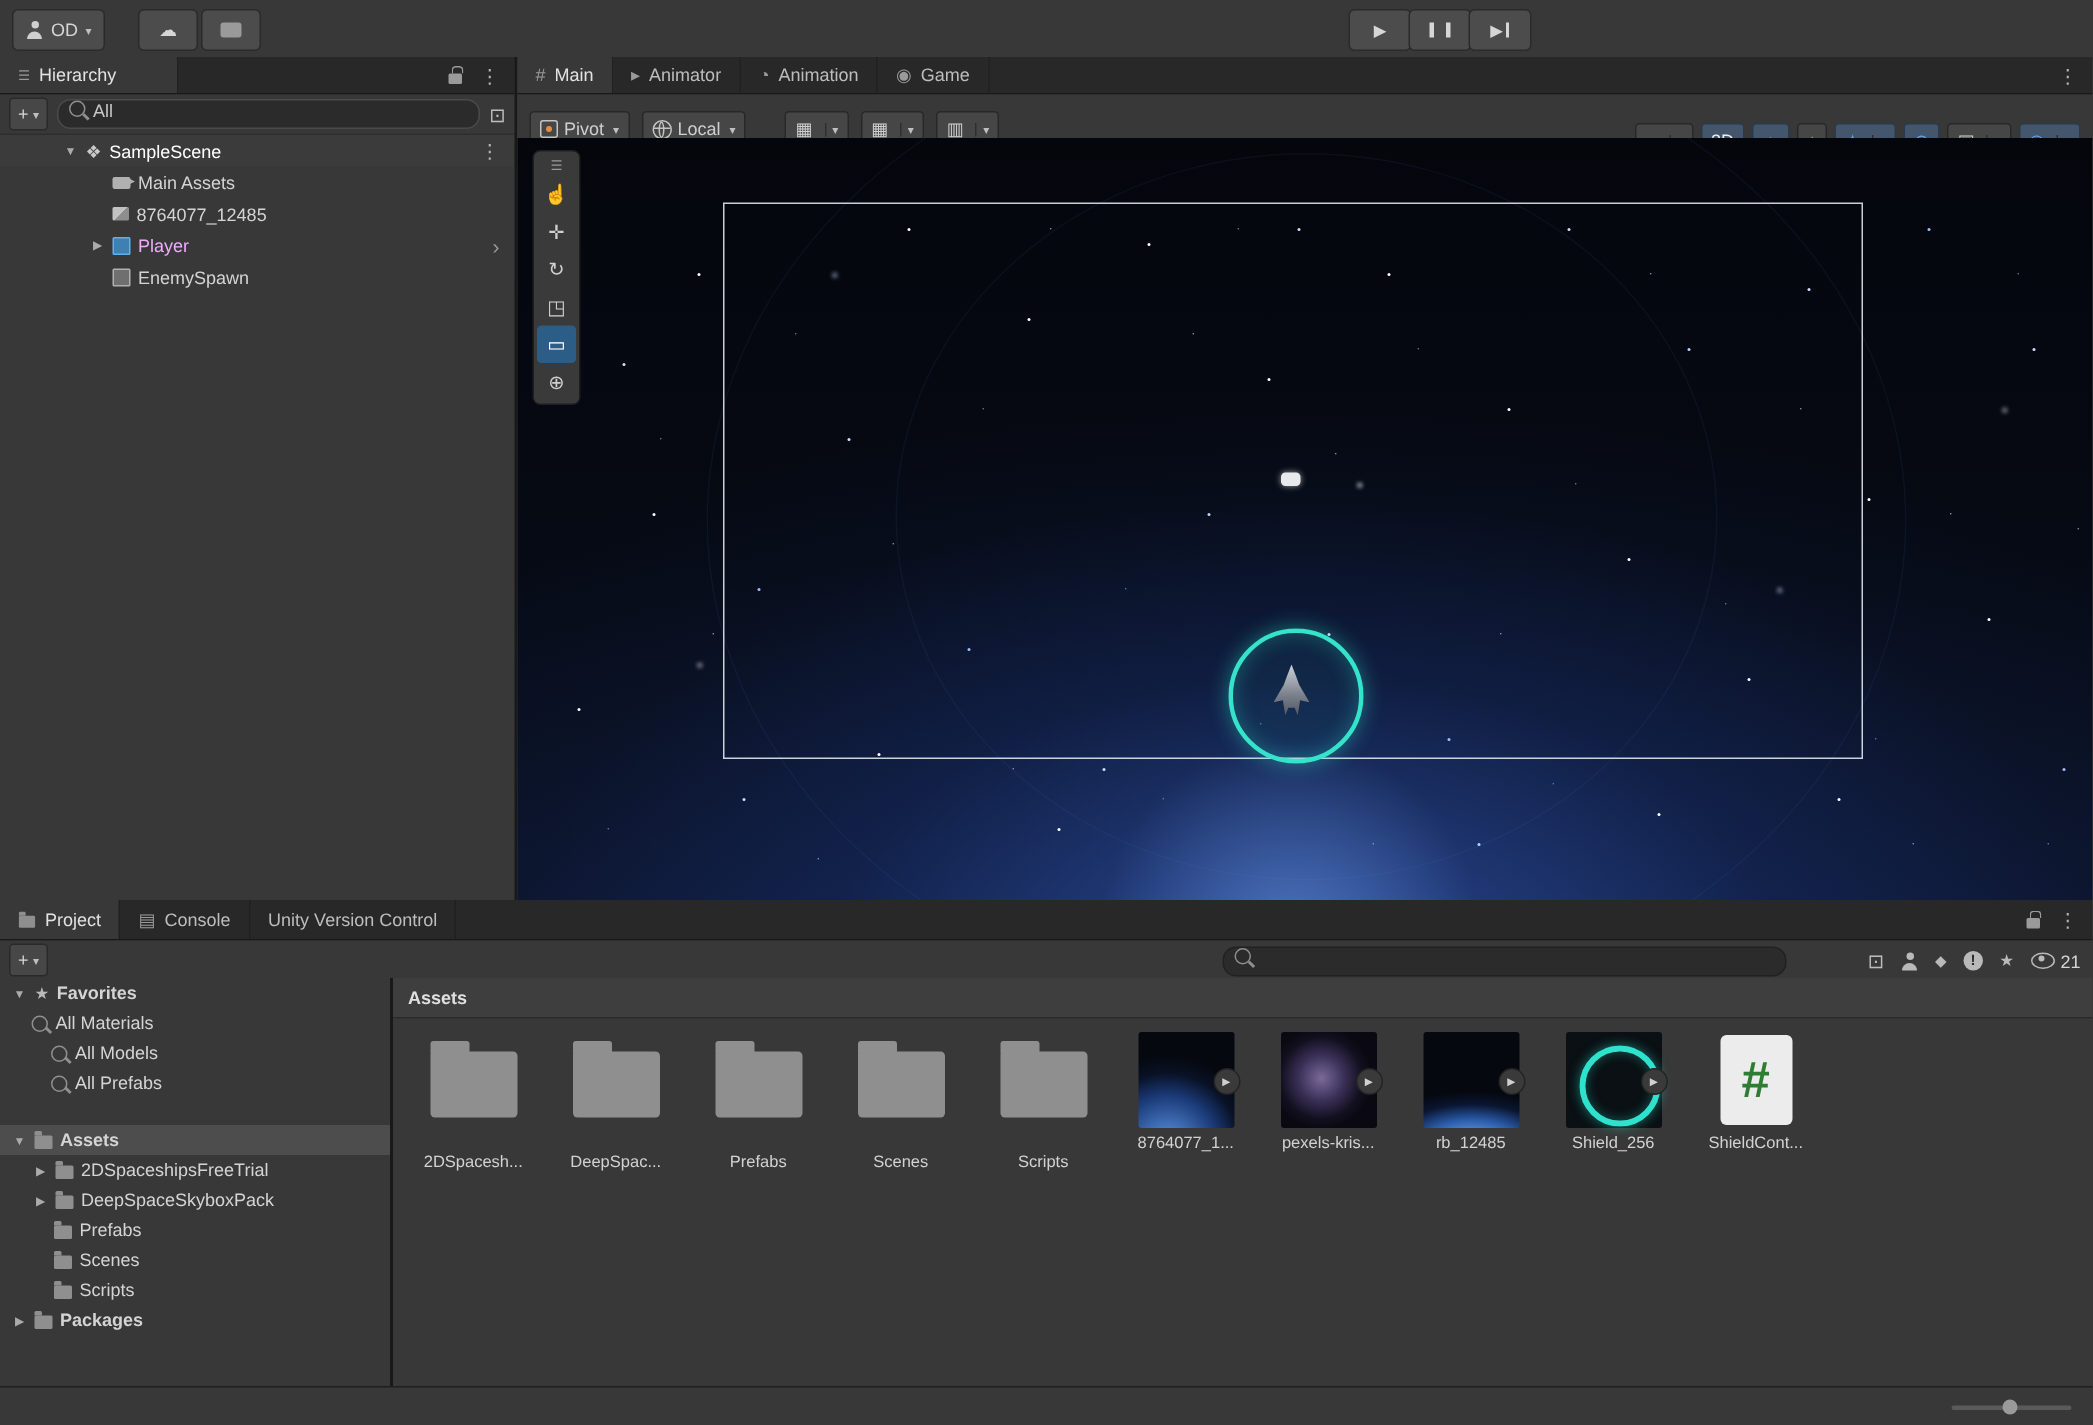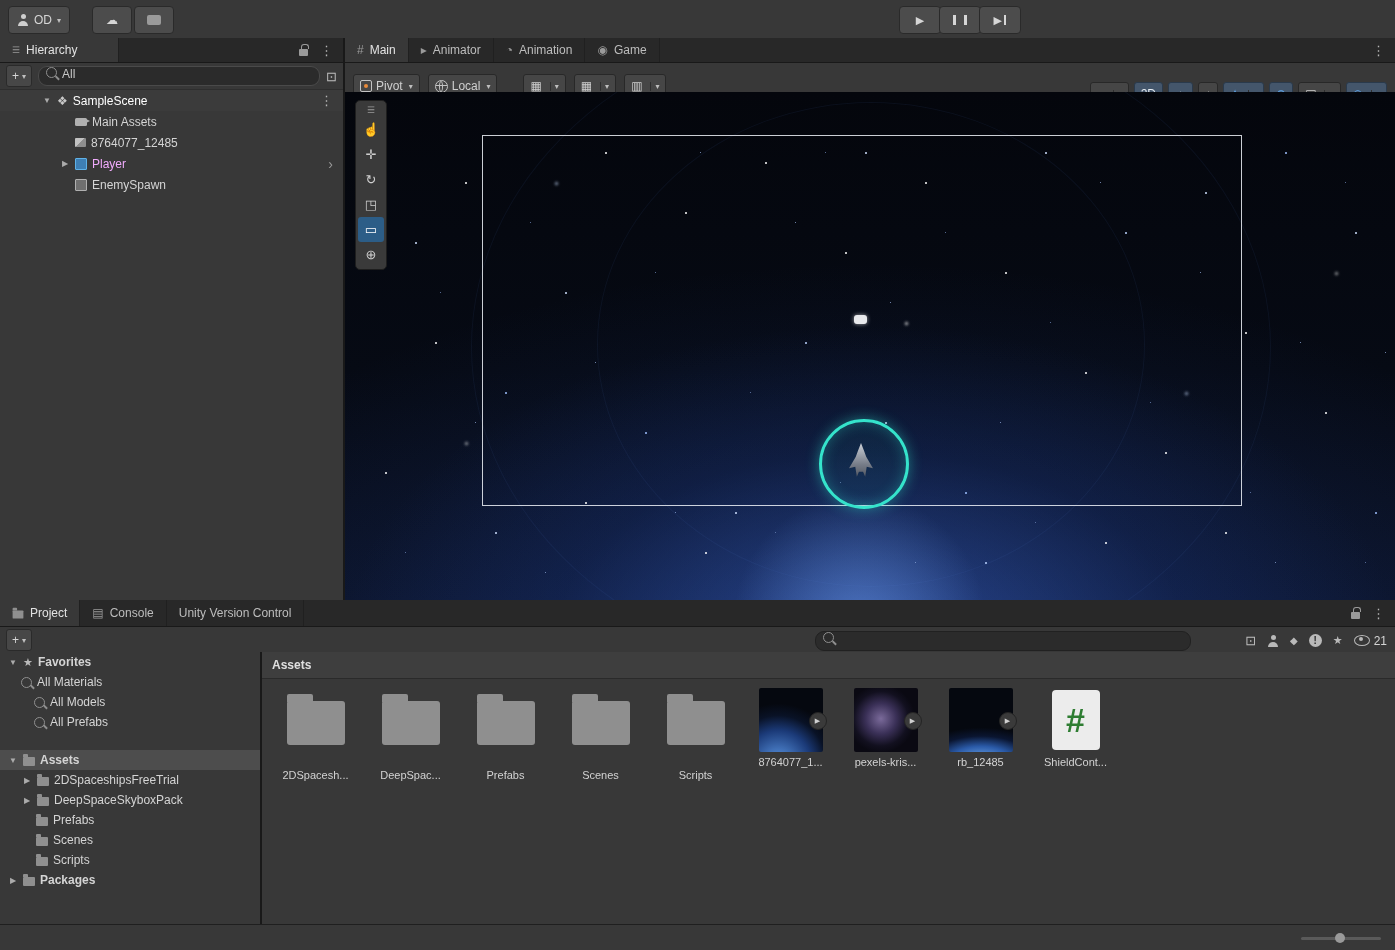--- a/index.html
+++ b/index.html
@@ -487,20 +487,26 @@
           </div>
           <div class="alabel">pexels-kris...</div>
         </div>
         <div class="asset">
           <div class="thumb t-planet2">
             <span class="badge">▶</span>
           </div>
           <div class="alabel">rb_12485</div>
         </div>
         <div class="asset">
+          <div class="thumb t-shield">
+            <span class="badge" style="z-index:2;">▶</span>
+          </div>
+          <div class="alabel">Shield_256</div>
+        </div>
+        <div class="asset">
           <div class="thumb t-script">
             <div class="doc">
                 <span>#</span>
               </div>
           </div>
           <div class="alabel">ShieldCont...</div>
         </div>
       </div>
     </div>
   </div>

